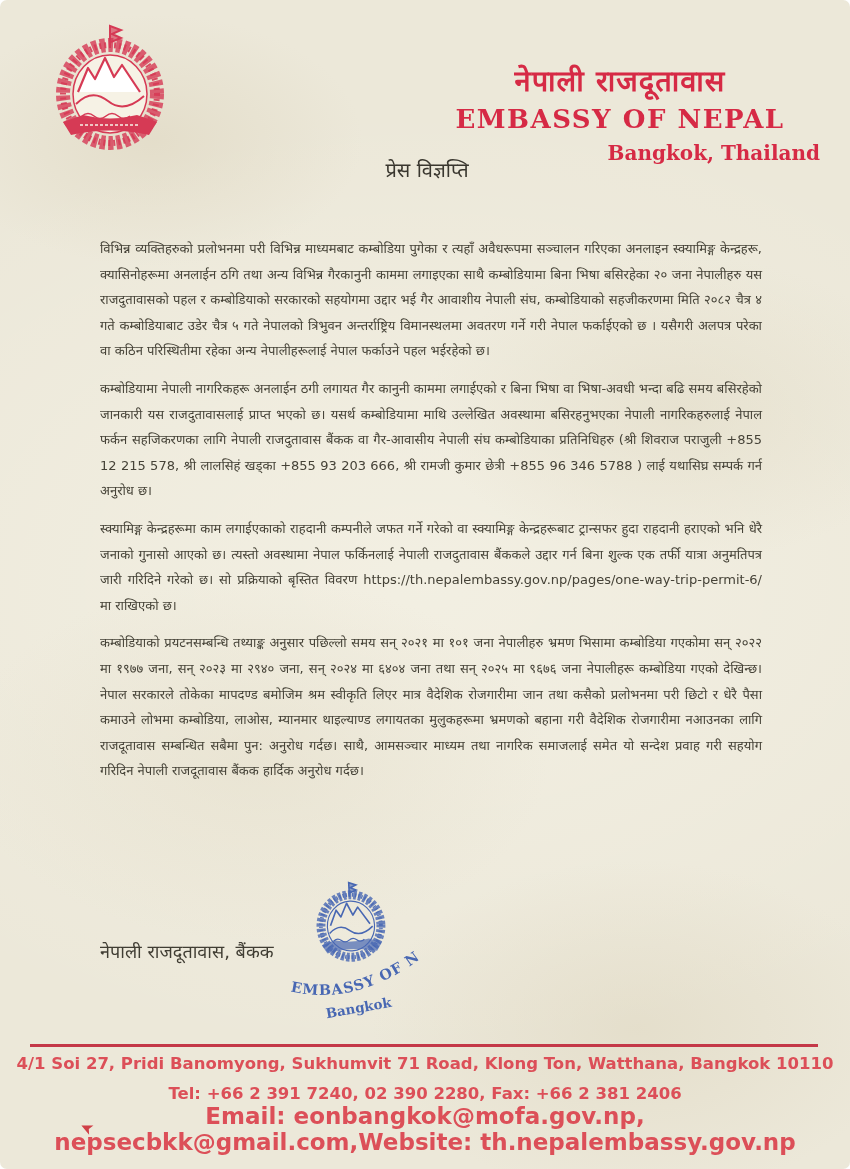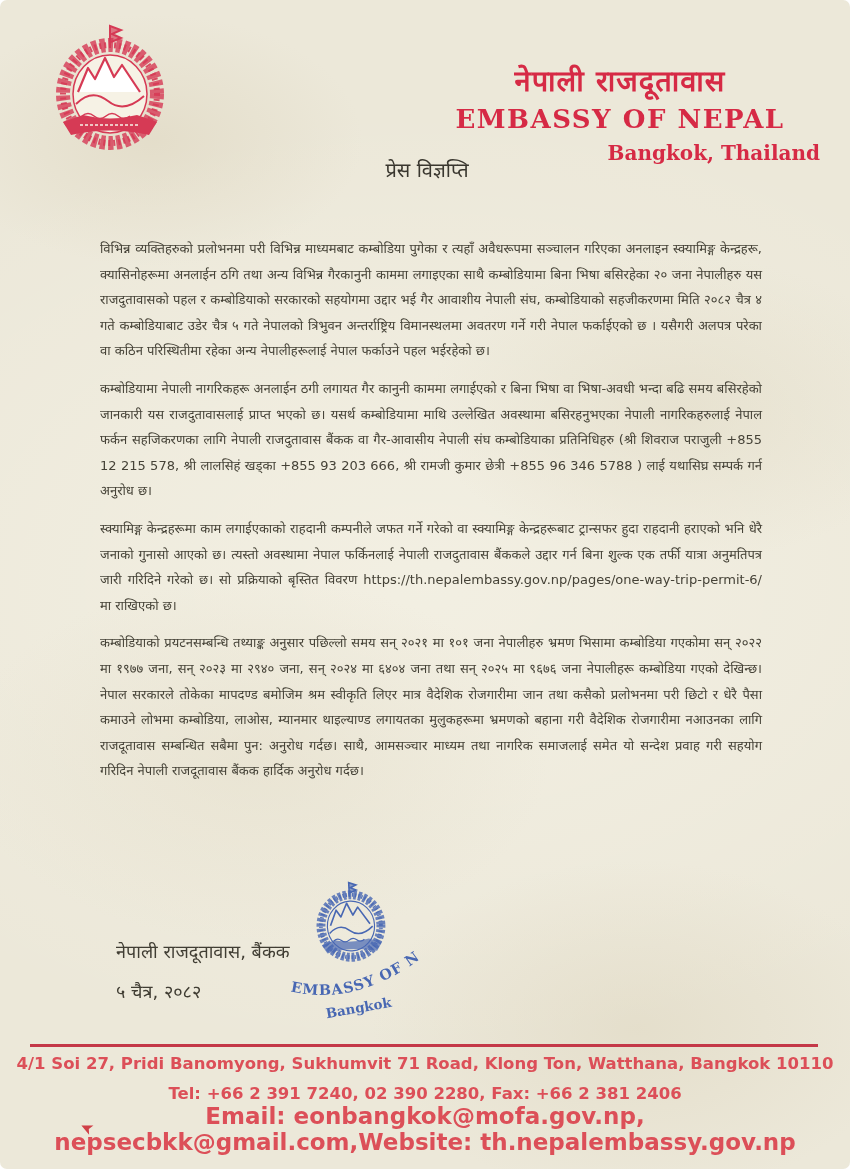--- a/index.html
+++ b/index.html
@@ -23,21 +23,21 @@
   .emblem{position:absolute;left:50px;top:22px;width:120px;height:130px;}
   .header-block{position:absolute;left:420px;top:60px;width:400px;text-align:center;color:#d62a45;}
   .h-nepali{font-size:29px;font-weight:bold;letter-spacing:1px;}
   .h-english{font-family:"DejaVu Serif", serif;font-size:26px;font-weight:bold;letter-spacing:1.5px;margin-top:5px;}
   .h-location{font-family:"DejaVu Serif", serif;font-size:20px;font-weight:bold;margin-top:7px;text-align:right;}
   
   .doc-title{position:absolute;left:96px;top:156px;width:662px;text-align:center;font-size:20px;color:#3a372f;}
   .body-text{position:absolute;left:100px;top:196px;width:662px;font-size:13px;line-height:25.6px;text-align:justify;color:#454237;margin-top:40px;}
   .body-text p{margin:0 0 12px 0;}
   
-  .signature{position:absolute;left:116px;top:932px;font-size:18px;color:#403d33;line-height:40px;}
+  .signature{position:absolute;left:100px;top:932px;font-size:18px;color:#403d33;line-height:40px;}
   
   .stamp{position:absolute;left:280px;top:878px;width:144px;height:144px;transform:rotate(-3deg);opacity:.93;}
   
   .footer-rule{position:absolute;left:30px;top:1044px;width:788px;height:2.5px;background:#c43848;}
   .footer{position:absolute;left:0;top:1054px;width:850px;text-align:center;color:#dc4f58;font-weight:bold;}
   .f-address{font-size:16.5px;margin-bottom:11px;}
   .f-contact{font-size:16.5px;margin-bottom:0;}
   .f-online{font-size:23px;}
   .email-arrow{position:absolute;left:80px;top:1119px;color:#d04048;font-size:16px;display:inline-block;transform:rotate(205deg);}
 </style>
@@ -76,21 +76,20 @@
 
   <div class="body-text">
     <p>विभिन्न व्यक्तिहरुको प्रलोभनमा परी विभिन्न माध्यमबाट कम्बोडिया पुगेका र त्यहाँ अवैधरूपमा सञ्चालन गरिएका अनलाइन स्क्यामिङ्ग केन्द्रहरू, क्यासिनोहरूमा अनलाईन ठगि तथा अन्य विभिन्न गैरकानुनी काममा लगाइएका साथै कम्बोडियामा बिना भिषा बसिरहेका २० जना नेपालीहरु यस राजदुतावासको पहल र कम्बोडियाको सरकारको सहयोगमा उद्दार भई गैर आवाशीय नेपाली संघ, कम्बोडियाको सहजीकरणमा मिति २०८२ चैत्र ४ गते कम्बोडियाबाट उडेर चैत्र ५ गते नेपालको त्रिभुवन अन्तर्राष्ट्रिय विमानस्थलमा अवतरण गर्ने गरी नेपाल फर्काईएको छ । यसैगरी अलपत्र परेका वा कठिन परिस्थितीमा रहेका अन्य नेपालीहरूलाई नेपाल फर्काउने पहल भईरहेको छ।</p>
     <p>कम्बोडियामा नेपाली नागरिकहरू अनलाईन ठगी लगायत गैर कानुनी काममा लगाईएको र बिना भिषा वा भिषा-अवधी भन्दा बढि समय बसिरहेको जानकारी यस राजदुतावासलाई प्राप्त भएको छ। यसर्थ कम्बोडियामा माथि उल्लेखित अवस्थामा बसिरहनुभएका नेपाली नागरिकहरुलाई नेपाल फर्कन सहजिकरणका लागि नेपाली राजदुतावास बैंकक वा गैर-आवासीय नेपाली संघ कम्बोडियाका प्रतिनिधिहरु (श्री शिवराज पराजुली +855 12 215 578, श्री लालसिहं खड्का +855 93 203 666, श्री रामजी कुमार छेत्री +855 96 346 5788 ) लाई यथासिघ्र सम्पर्क गर्न अनुरोध छ।</p>
     <p>स्क्यामिङ्ग केन्द्रहरूमा काम लगाईएकाको राहदानी कम्पनीले जफत गर्ने गरेको वा स्क्यामिङ्ग केन्द्रहरूबाट ट्रान्सफर हुदा राहदानी हराएको भनि धेरै जनाको गुनासो आएको छ।  त्यस्तो अवस्थामा नेपाल फर्किनलाई नेपाली राजदुतावास बैंककले उद्दार गर्न बिना शुल्क एक तर्फी यात्रा अनुमतिपत्र जारी गरिदिने गरेको छ। सो प्रक्रियाको बृस्तित विवरण https://th.nepalembassy.gov.np/pages/one-way-trip-permit-6/ मा राखिएको छ।</p>
     <p>कम्बोडियाको प्रयटनसम्बन्धि तथ्याङ्क अनुसार पछिल्लो समय सन् २०२१ मा १०१ जना नेपालीहरु भ्रमण भिसामा कम्बोडिया गएकोमा सन् २०२२ मा १९७७ जना, सन् २०२३ मा २९४० जना, सन् २०२४ मा ६४०४ जना तथा सन् २०२५ मा ९६७६ जना नेपालीहरू कम्बोडिया गएको देखिन्छ।  नेपाल सरकारले तोकेका मापदण्ड बमोजिम श्रम स्वीकृति लिएर मात्र वैदेशिक रोजगारीमा जान तथा कसैको प्रलोभनमा परी छिटो र धेरै पैसा कमाउने लोभमा कम्बोडिया, लाओस, म्यानमार थाइल्याण्ड लगायतका मुलुकहरूमा भ्रमणको बहाना गरी वैदेशिक रोजगारीमा नआउनका लागि राजदूतावास सम्बन्धित सबैमा पुन: अनुरोध गर्दछ।  साथै, आमसञ्चार माध्यम तथा नागरिक समाजलाई समेत यो सन्देश प्रवाह गरी सहयोग गरिदिन नेपाली राजदूतावास बैंकक हार्दिक अनुरोध गर्दछ।</p>
   </div>
 
   <div class="signature">
     <div>नेपाली राजदूतावास, बैंकक</div>
-    <div>५ चैत्र, २०८२</div>
   </div>
 
   <svg class="stamp" viewBox="0 0 140 140">
     <g stroke="#3c5eb0" fill="none" transform="translate(33,2) scale(0.62)">
       <path d="M60 26 V4 l11 4 -9 4 9 4 -10 4" stroke-width="2.5" fill="#3c5eb0" fill-opacity=".6"></path>
       <ellipse cx="60" cy="72" rx="47" ry="49" stroke-width="14" stroke-dasharray="5 3" opacity=".8"></ellipse>
       <ellipse cx="60" cy="72" rx="47" ry="49" stroke-width="6" stroke-dasharray="2 3" opacity=".9"></ellipse>
       <ellipse cx="60" cy="72" rx="37" ry="39" fill="none" stroke-width="1.8"></ellipse>
       <path d="M28 70 L38 46 L45 57 L55 36 L64 55 L72 43 L90 70" stroke-width="2.6" stroke-linejoin="round"></path>
       <path d="M26 82 Q 42 66 58 79 Q 74 92 94 74" stroke-width="2.4"></path>

